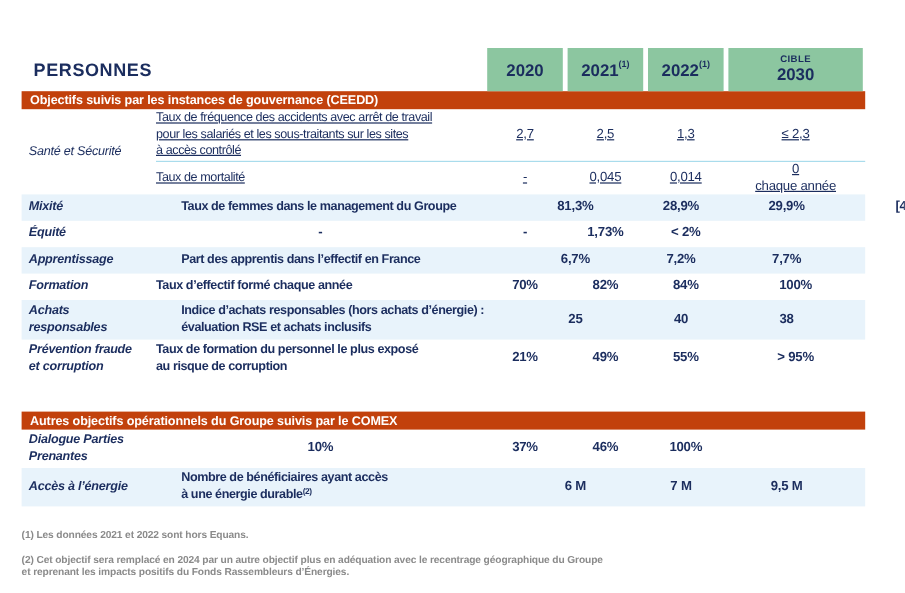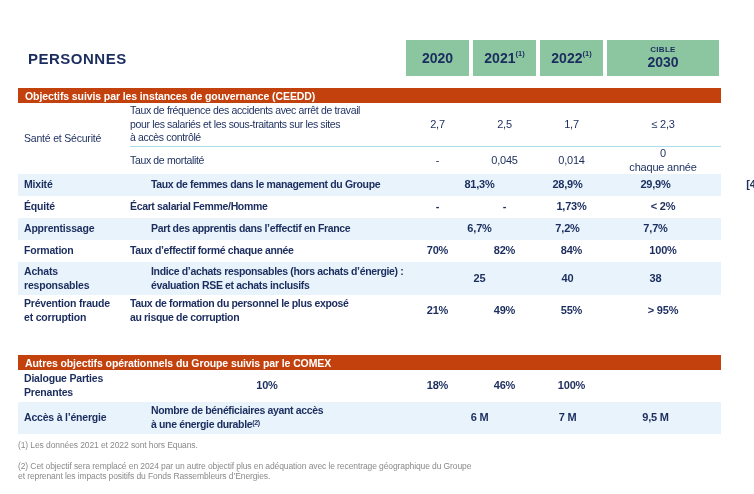--- a/index.html
+++ b/index.html
@@ -3,61 +3,61 @@
 <meta charset="utf-8">
 <style>
   * { margin:0; padding:0; box-sizing:border-box; }
   html,body { width:754px; height:494px; background:#ffffff;
     font-family:"Liberation Sans", sans-serif; color:#1b2d5e; }
   .page { position:relative; width:754px; height:494px; overflow:hidden; }
   .tablewrap { position:absolute; left:18px; top:40px; width:703px; }
 
   
   .hdr { display:grid; grid-template-columns:112px 274px 67px 67px 67px 116px;
-         height:36px; margin-bottom:12px; }
+         height:36px; }
   .page-title { grid-column:1 / 3; align-self:center; padding-left:10px;
          font-size:15px; font-weight:bold; letter-spacing:0.5px; }
   .ycell { background:#8cc6a0; margin:0 2px; display:flex; align-items:center;
          justify-content:center; font-weight:bold; font-size:14px; color:#1b2d5e; }
   .ysup { font-size:7.5px; font-weight:bold; position:relative; top:-5px; }
   .cible { flex-direction:column; line-height:1.1; }
   .cible-top { font-size:8px; font-weight:bold; letter-spacing:0.3px;text-align:right; }
   .cible-bot { font-size:14px; font-weight:bold; }
 
   
   .band { background:#c2410c; color:#ffffff; height:15px; display:flex;
          align-items:center; padding-left:7px; font-size:10.5px; font-weight:bold;
          letter-spacing:-0.1px; }
   .band.second { margin-top:28px; }
 
   
   .row { display:grid; grid-template-columns:112px 274px 67px 67px 67px 116px;
          align-items:center; font-weight:bold; }
   .stripe { background:#e8f3fb;gap:21px; }
   .cat { padding-left:6px; font-size:10.5px; letter-spacing:-0.2px;
-         white-space:pre-line; line-height:1.3; }
+         white-space:pre-line; line-height:1.3;font-style:italic; }
   .ind { font-size:10.5px; letter-spacing:-0.35px; white-space:pre-line;
          line-height:1.3; }
   .val { font-size:11px; text-align:center; white-space:pre-line;
          line-height:1.2; letter-spacing:-0.2px; }
   .sup2 { font-size:7px; position:relative; top:-3px; }
 
   .h44{height:44px} .h27{height:27px} .h22{height:22px} .h19{height:22px}
   .h33{height:33px} .h32{height:32px}
 
   
   .combo { display:grid; grid-template-columns:112px 591px; }
   .subrow { display:grid; grid-template-columns:274px 67px 67px 67px 116px;
-         align-items:center; }
+         align-items:center;text-decoration:underline; }
   .subrow.first { border-bottom:1px solid #a9dcec; }
   .combo .cat { align-self:center; }
 
   
   .footnotes { position:absolute; left:18px; top:430px; width:600px;
-         color:#8a8a8a; font-size:8.5px; font-weight:normal; line-height:1.22;
+         color:#8a8a8a; font-size:8.5px; font-weight:bold; line-height:1.22;
          white-space:pre-line; letter-spacing:-0.1px; }
   .footnotes div { margin:0; }
 </style>
 </head>
 <body>
 
 <div class="page">
   <div class="tablewrap">
 
     <div class="hdr">
@@ -84,21 +84,21 @@
 
     <div class="combo">
       <div class="cat">Santé et Sécurité</div>
       <div>
         <div class="subrow first h44">
           <div class="ind">Taux de fréquence des accidents avec arrêt de travail
 pour les salariés et les sous-traitants sur les sites
 à accès contrôlé</div>
           <div class="val">2,7</div>
           <div class="val">2,5</div>
-          <div class="val">1,7</div>
+          <div class="val">1,3</div>
           <div class="val">≤ 2,3</div>
         </div>
         <div class="subrow h27">
           <div class="ind">Taux de mortalité</div>
           <div class="val">-</div>
           <div class="val">0,045</div>
           <div class="val">0,014</div>
           <div class="val">0
 chaque année</div>
         </div>
@@ -109,21 +109,20 @@
       <div class="cat">Mixité</div>
       <div class="ind">Taux de femmes dans le management du Groupe</div>
       <div class="val">81,3%</div>
       <div class="val">28,9%</div>
       <div class="val">29,9%</div>
       <div class="val">[40-60%]</div>
     </div>
 
     <div class="row h19">
       <div class="cat">Équité</div>
-      <div class="ind">Écart salarial Femme/Homme</div>
       <div class="val">-</div>
       <div class="val">-</div>
       <div class="val">1,73%</div>
       <div class="val">&lt; 2%</div>
     </div>
 
     <div class="row stripe h19">
       <div class="cat">Apprentissage</div>
       <div class="ind">Part des apprentis dans l’effectif en France</div>
       <div class="val">6,7%</div>
@@ -162,21 +161,21 @@
       <div class="val">55%</div>
       <div class="val">&gt; 95%</div>
     </div>
 
     <div class="band second">Autres objectifs opérationnels du Groupe suivis par le COMEX</div>
 
     <div class="row h32">
       <div class="cat">Dialogue Parties
 Prenantes</div>
       <div class="val">10%</div>
-      <div class="val">18%</div>
+      <div class="val">37%</div>
       <div class="val">46%</div>
       <div class="val">100%</div>
     </div>
 
     <div class="row stripe h32">
       <div class="cat">Accès à l’énergie</div>
       <div class="ind"><span>Nombre de bénéficiaires ayant accès
 à une énergie durable</span><span class="sup2">(2)</span></div>
       <div class="val">6 M</div>
       <div class="val">7 M</div>

